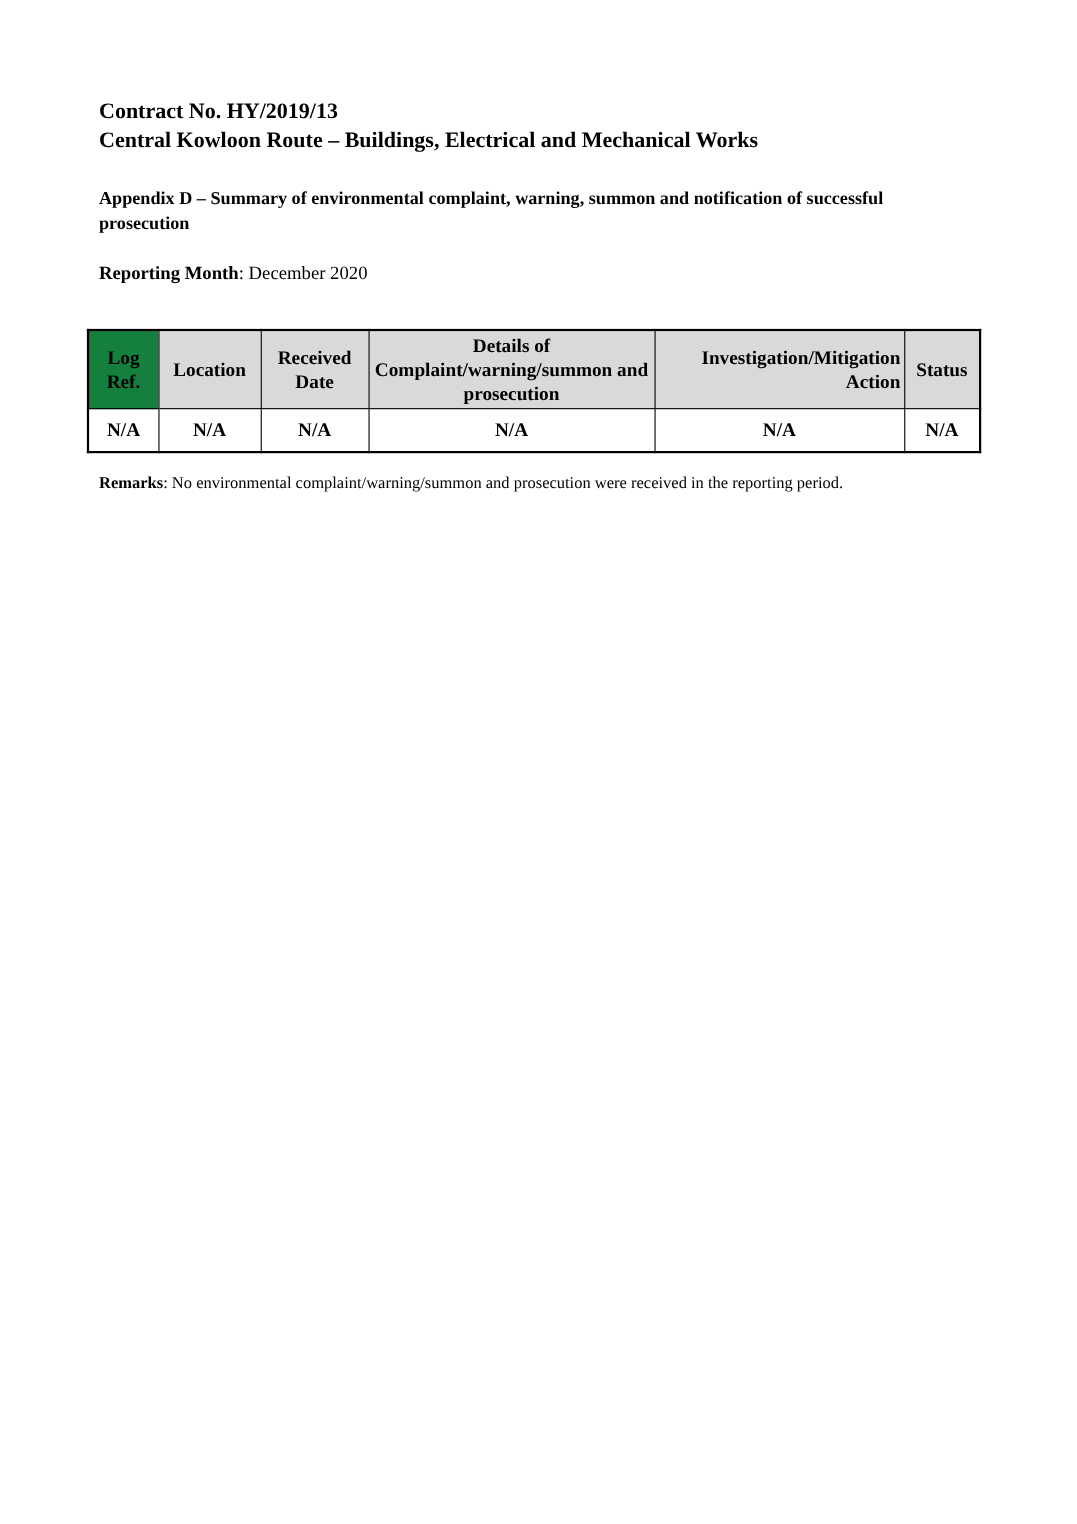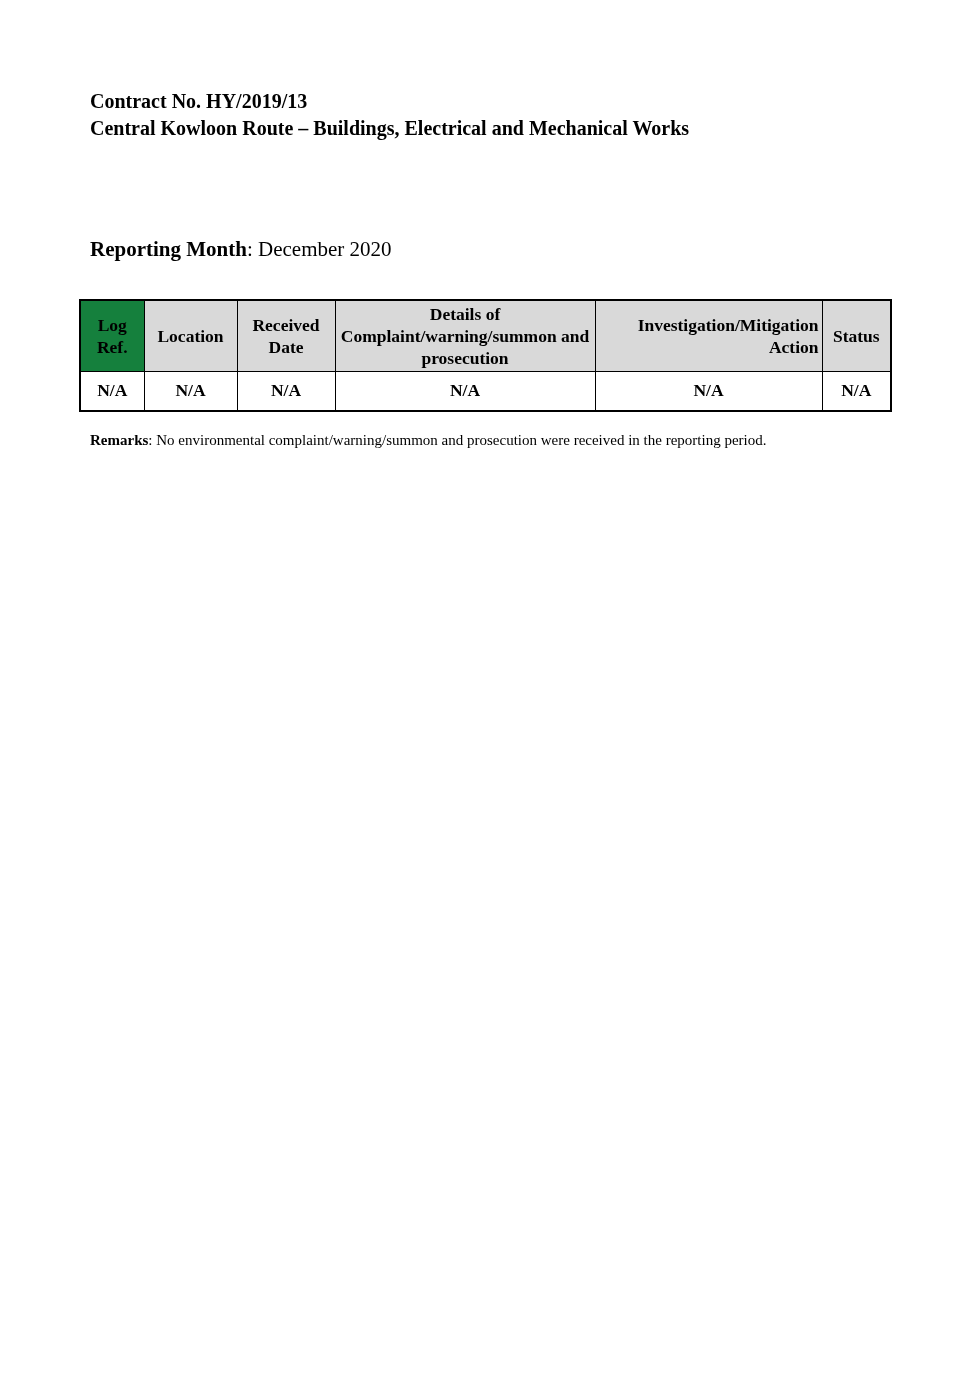--- a/index.html
+++ b/index.html
@@ -28,21 +28,21 @@
     top: 169px;
     width: 778px;
     font-size: 16.5px;
     font-weight: bold;
     line-height: 22.5px;
   }
   .reporting-month {
     position: absolute;
     left: 90px;
     top: 238px;
-    font-size: 21px;
+    font-size: 17px;
     line-height: 22px;
     white-space: nowrap;
   }
   .reporting-month .label { font-weight: bold; }
   .summary-table {
     position: absolute;
     left: 79px;
     top: 299px;
     width: 811px;
     border-collapse: collapse;
@@ -100,20 +100,21 @@
 </head>
 <body>
 
 <div class="page">
 
   <div class="title-block">
     <div>Contract No. HY/2019/13</div>
     <div>Central Kowloon Route – Buildings, Electrical and Mechanical Works</div>
   </div>
 
+  <div class="appendix-heading">Appendix D – Summary of environmental complaint, warning, summon and notification of successful prosecution</div>
 
   <p class="reporting-month"><span class="label">Reporting Month</span><span>: December 2020</span></p>
 
   <table class="summary-table">
     <colgroup>
       <col style="width: 64px;">
       <col style="width: 93px;">
       <col style="width: 98px;">
       <col style="width: 260px;">
       <col style="width: 227px;">

